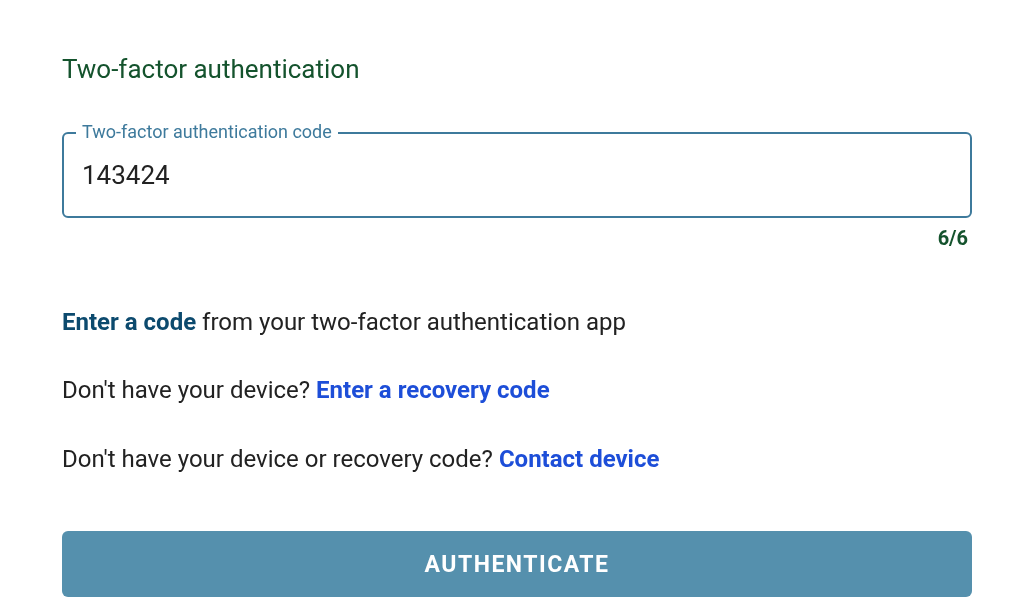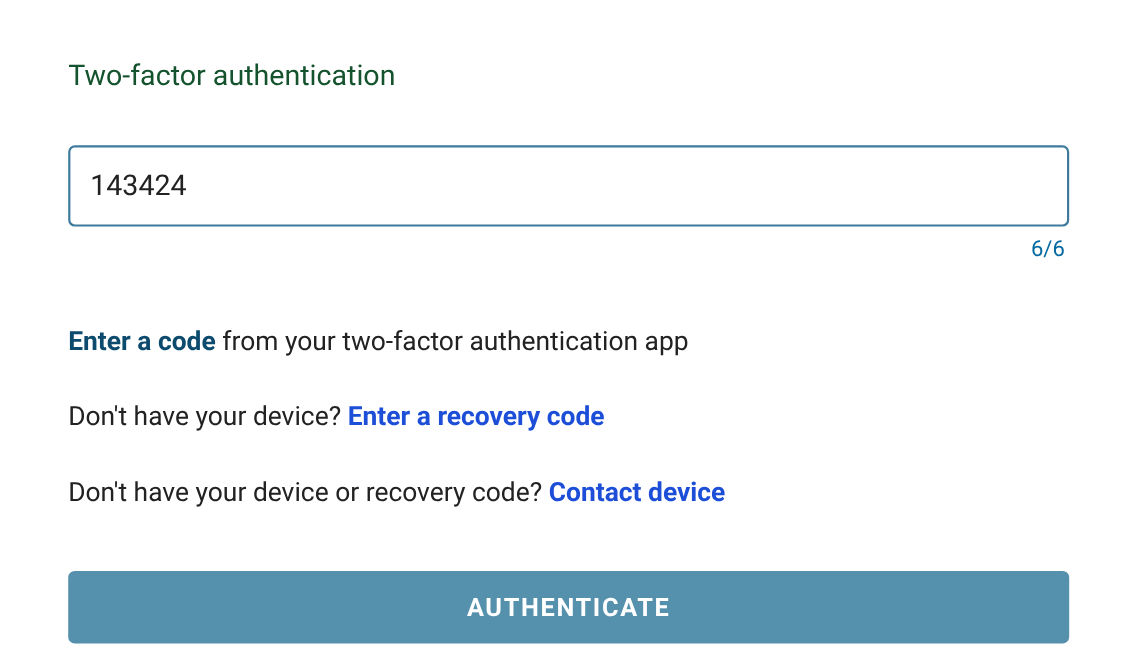--- a/index.html
+++ b/index.html
@@ -30,37 +30,38 @@
       top: -11px;
       left: 14px;
       background: #ffffff;
       padding: 0 6px;
       font-size: 18px;
       color: #3e7a9c;
       font-weight: 400;
     }
     .code-input {
       width: 100%;
-      height: 74px;
+      height: 86px;
       border: 2px solid #3e7a9c;
       border-radius: 6px;
       font-size: 26px;
       font-weight: 400;
       padding: 0 18px;
       color: #222222;
       outline: none;
       font-family: inherit;
     }
     .char-count {
       text-align: right;
       font-size: 20px;
-      color: #0369a1;
+      color: #14532d;
       margin-top: 6px;
       margin-bottom: 56px;
       padding-right: 4px;
+      font-weight: bold;
     }
     .help-line {
       font-size: 24px;
       color: #222222;
       margin-bottom: 36px;
       line-height: 1.35;
     }
     .help-line .link-bold {
       color: #1d4ed8;
       font-weight: 700;
@@ -88,20 +89,21 @@
     }
   </style>
 </head>
 <body>
 
 
 
 <h1 class="page-title">Two-factor authentication</h1>
 
 <div class="input-wrapper">
+  <label class="floating-label">Two-factor authentication code</label>
   <input class="code-input" type="text" value="143424" style="">
 </div>
 
 <div class="char-count">6/6</div>
 
 <p class="help-line">
   <span class="lead-bold">Enter a code</span><span> from your two-factor authentication app</span>
 </p>
 
 <p class="help-line">

